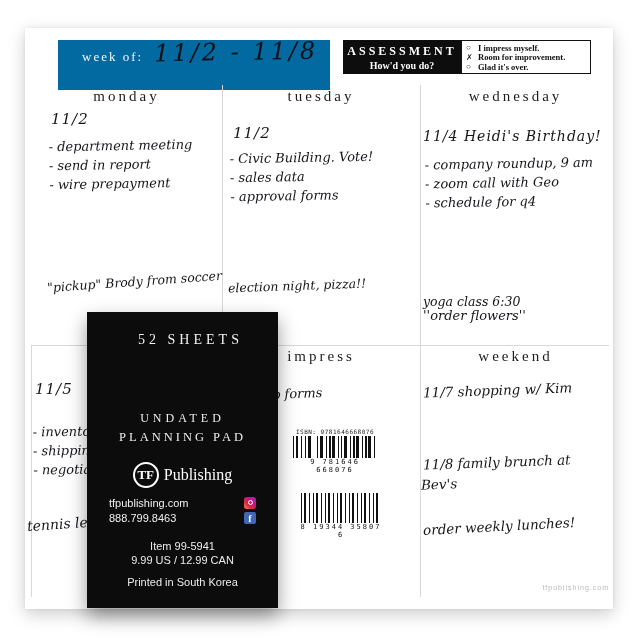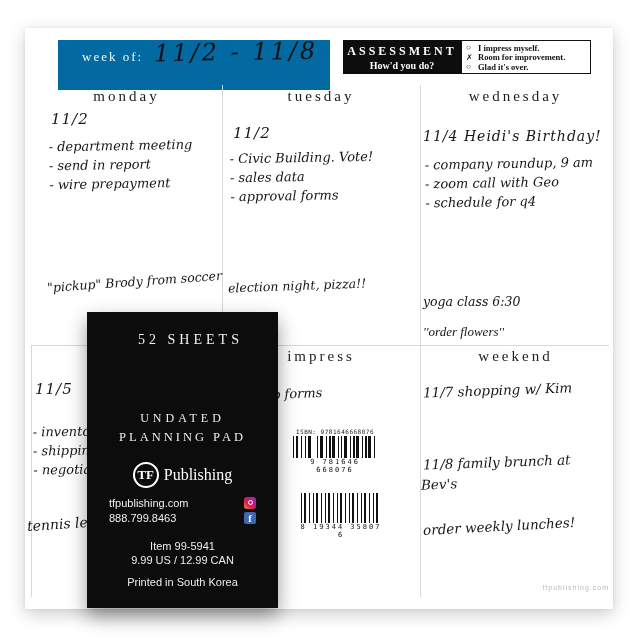--- a/index.html
+++ b/index.html
@@ -167,21 +167,21 @@
     </div>
     <div class="hw rot-m2" style="left:203px; top:250px; font-size:12.5px;">election night, pizza!!</div>
 
     <div class="hw hw-date" style="left:398px; top:100px; font-size:14px;">11/4 Heidi's Birthday!</div>
     <div class="hw hw-list rot-m1" style="left:400px; top:126px;">
       <div>- company roundup, 9 am</div>
       <div>- zoom call with Geo</div>
       <div>- schedule for q4</div>
     </div>
     <div class="hw" style="left:398px; top:266px; font-size:12.5px;">yoga class 6:30</div>
-    <div class="hw" style="left:398px; top:296px;font-family:Liberation Serif, serif;">''order flowers''</div>
+    <div class="hw" style="left:398px; top:280px;">''order flowers''</div>
 
     <div class="hw hw-date" style="left:10px; top:352px;">11/5</div>
     <div class="hw hw-list rot-m1" style="left:8px; top:394px;">
       <div>- invento</div>
       <div>- shippin</div>
       <div>- negotia</div>
     </div>
     <div class="hw rot-m4" style="left:2px; top:488px; font-size:14px;">tennis le</div>
 
     <div class="hw rot-m2" style="left:247px; top:358px;">p forms</div>

